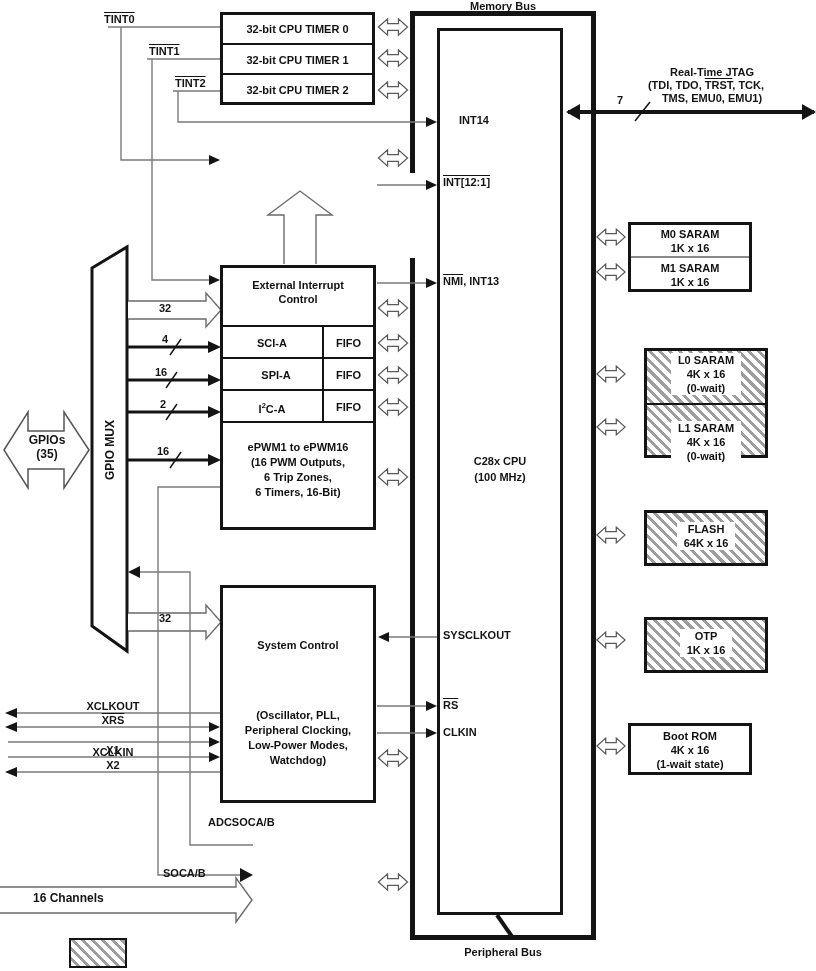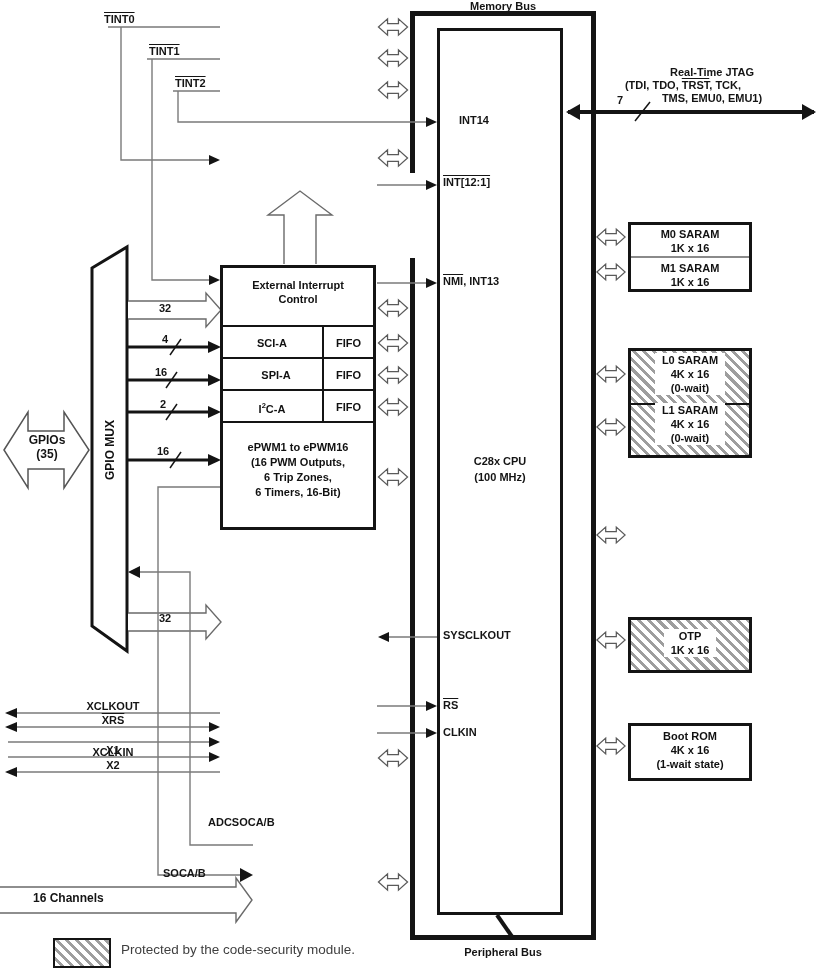--- a/index.html
+++ b/index.html
@@ -1,20 +1,20 @@
 <!DOCTYPE html>
 <html><head>
 <meta charset="utf-8">
 <style>
   html,body{margin:0;padding:0;background:#fff;}
   #canvas{position:relative;width:816px;height:971px;background:#fff;overflow:hidden;
           font-family:"Liberation Sans",sans-serif;color:#111;}
   #wires{position:absolute;left:0;top:0;z-index:1;}
   .blk{position:absolute;border:3px solid #141414;background:#fff;box-sizing:border-box;z-index:2;}
-  .hatch{background:repeating-linear-gradient(45deg,#ffffff 0 4px,#9e9e9e 4px 7px);}
+  .hatch{background:repeating-linear-gradient(45deg,#ffffff 0 4px,#9e9e9e 4px 7px);margin-left:16px;}
   .lbl{position:absolute;font-weight:bold;font-size:11px;line-height:13px;white-space:nowrap;z-index:3;color:#141414;}
   .ctr{text-align:center;}
   .mlbl{position:absolute;left:0;right:0;text-align:center;font-weight:bold;font-size:11px;line-height:14px;z-index:3;}
   .patch{display:inline-block;background:#fff;padding:0 7px;}
   .hdiv{position:absolute;left:0;right:0;height:2px;background:#141414;z-index:3;}
   .vdiv{position:absolute;width:2px;background:#141414;z-index:3;}
   .gdiv{position:absolute;left:0;right:0;height:2px;background:#8a8a8a;z-index:3;}
   .ov{text-decoration:overline;text-decoration-thickness:1.2px;}
   sup{font-size:7.5px;}
   .muxwrap{position:absolute;left:110px;top:450px;width:0;height:0;z-index:3;}
@@ -134,20 +134,27 @@
       <use href="#dbl" x="596" y="227" width="30" height="20"></use>
       <use href="#dbl" x="596" y="262" width="30" height="20"></use>
       <use href="#dbl" x="596" y="364" width="30" height="20"></use>
       <use href="#dbl" x="596" y="417" width="30" height="20"></use>
       <use href="#dbl" x="596" y="525" width="30" height="20"></use>
       <use href="#dbl" x="596" y="630" width="30" height="20"></use>
       <use href="#dbl" x="596" y="736" width="30" height="20"></use>
     </g>
   </svg>
 
+  <div class="blk" style="left:220px;top:12px;width:155px;height:93px;">
+    <div class="mlbl" style="top:7px;">32-bit CPU TIMER 0</div>
+    <div class="hdiv" style="top:28px;"></div>
+    <div class="mlbl" style="top:38px;">32-bit CPU TIMER 1</div>
+    <div class="hdiv" style="top:58px;"></div>
+    <div class="mlbl" style="top:68px;">32-bit CPU TIMER 2</div>
+  </div>
 
 
   <div class="blk" style="left:220px;top:265px;width:156px;height:265px;">
     <div class="mlbl" style="top:10px;">External Interrupt</div>
     <div class="mlbl" style="top:24px;">Control</div>
     <div class="hdiv" style="top:57px;"></div>
     <div class="mlbl" style="top:68px;left:0;right:52px;">SCI-A</div>
     <div class="mlbl" style="top:68px;left:101px;right:0;">FIFO</div>
     <div class="hdiv" style="top:89px;"></div>
     <div class="mlbl" style="top:100px;left:0;right:52px;padding-left:8px;">SPI-A</div>
@@ -156,67 +163,80 @@
     <div class="mlbl" style="top:131px;left:0;right:52px;"><span>I</span><sup>2</sup><span>C-A</span></div>
     <div class="mlbl" style="top:132px;left:101px;right:0;">FIFO</div>
     <div class="hdiv" style="top:153px;"></div>
     <div class="vdiv" style="left:99px;top:57px;height:98px;"></div>
     <div class="mlbl" style="top:172px;">ePWM1 to ePWM16</div>
     <div class="mlbl" style="top:187px;">(16 PWM Outputs,</div>
     <div class="mlbl" style="top:202px;">6 Trip Zones,</div>
     <div class="mlbl" style="top:217px;">6 Timers, 16-Bit)</div>
   </div>
 
+  <div class="blk" style="left:220px;top:585px;width:156px;height:218px;">
+    <div class="mlbl" style="top:50px;">System Control</div>
+    <div class="mlbl" style="top:120px;">(Oscillator, PLL,</div>
+    <div class="mlbl" style="top:135px;">Peripheral Clocking,</div>
+    <div class="mlbl" style="top:150px;">Low-Power Modes,</div>
+    <div class="mlbl" style="top:165px;">Watchdog)</div>
+  </div>
 
 
   <div class="blk" style="left:437px;top:28px;width:126px;height:887px;"></div>
 
   <div class="blk" style="left:628px;top:222px;width:124px;height:70px;">
     <div class="mlbl" style="top:2px;">M0 SARAM</div>
     <div class="mlbl" style="top:16px;">1K x 16</div>
     <div class="gdiv" style="top:31px;"></div>
     <div class="mlbl" style="top:36px;">M1 SARAM</div>
     <div class="mlbl" style="top:50px;">1K x 16</div>
   </div>
 
   <div class="blk hatch" style="left:628px;top:348px;width:124px;height:110px;">
     <div class="mlbl" style="top:2px;"><span class="patch">
       <span>L0 SARAM</span><br>
       <span>4K x 16</span><br>
       <span>(0-wait)</span></span>
     </div>
     <div class="hdiv" style="top:52px;height:1.5px;"></div>
-    <div class="mlbl" style="top:52px;"><span class="patch">
+    <div class="mlbl" style="top:70px;"><span class="patch">
       <span>L1 SARAM</span><br>
       <span>4K x 16</span><br>
       <span>(0-wait)</span></span>
     </div>
   </div>
 
+  <div class="blk hatch" style="left:628px;top:510px;width:124px;height:56px;">
+    <div class="mlbl" style="top:9px;"><span class="patch">
+      <span>FLASH</span><br>
+      <span>64K x 16</span></span>
+    </div>
+  </div>
 
   <div class="blk hatch" style="left:628px;top:617px;width:124px;height:56px;">
     <div class="mlbl" style="top:9px;"><span class="patch">
       <span>OTP</span><br>
       <span>1K x 16</span></span>
     </div>
   </div>
 
-  <div class="blk" style="left:628px;top:723px;width:124px;height:58px;">
+  <div class="blk" style="left:628px;top:723px;width:124px;height:52px;">
     <div class="mlbl" style="top:3px;">Boot ROM</div>
     <div class="mlbl" style="top:17px;">4K x 16</div>
     <div class="mlbl" style="top:31px;">(1-wait state)</div>
   </div>
 
   <div class="hatch" style="position:absolute;left:53px;top:938px;width:54px;height:26px;border:2px solid #141414;z-index:2;"></div>
 
   <div class="lbl ctr" style="left:410px;top:0;width:186px;">Memory Bus</div>
   <div class="lbl ctr" style="left:410px;top:946px;width:186px;">Peripheral Bus</div>
 
   <div class="lbl ctr" style="left:618px;top:66px;width:188px;">Real-Time JTAG</div>
-  <div class="lbl ctr" style="left:589px;top:79px;width:188px;"><span>(TDI, TDO, </span><span class="ov">TRST</span><span>, TCK,</span></div>
+  <div class="lbl ctr" style="left:612px;top:79px;width:188px;"><span>(TDI, TDO, </span><span class="ov">TRST</span><span>, TCK,</span></div>
   <div class="lbl ctr" style="left:618px;top:92px;width:188px;">TMS, EMU0, EMU1)</div>
   <div class="lbl" style="left:617px;top:94px;">7</div>
 
   <div class="lbl ov" style="left:104px;top:13px;">TINT0</div>
   <div class="lbl ov" style="left:149px;top:45px;">TINT1</div>
   <div class="lbl ov" style="left:175px;top:77px;">TINT2</div>
 
   <div class="lbl" style="left:443px;top:114px;padding-left:16px;">INT14</div>
   <div class="lbl ov" style="left:443px;top:176px;">INT[12:1]</div>
   <div class="lbl" style="left:443px;top:275px;"><span class="ov">NMI</span><span>, INT13</span></div>
@@ -242,15 +262,14 @@
   <div class="lbl ctr" style="left:58px;top:700px;width:110px;">XCLKOUT</div>
   <div class="lbl ctr ov" style="left:58px;top:714px;width:110px;">XRS</div>
   <div class="lbl ctr" style="left:58px;top:746px;width:110px;">XCLKIN</div>
   <div class="lbl ctr" style="left:58px;top:744px;width:110px;">X1</div>
   <div class="lbl ctr" style="left:58px;top:759px;width:110px;">X2</div>
 
   <div class="lbl" style="left:208px;top:816px;">ADCSOCA/B</div>
   <div class="lbl" style="left:163px;top:851px;margin-top:16px;">SOCA/B</div>
   <div class="lbl" style="left:33px;top:892px;font-size:12px;">16 Channels</div>
 
-  <div class="legendtext" style="left:121px;top:942px;">Protected by the code-security module.</div>
 
 </div>
 
 </body></html>

